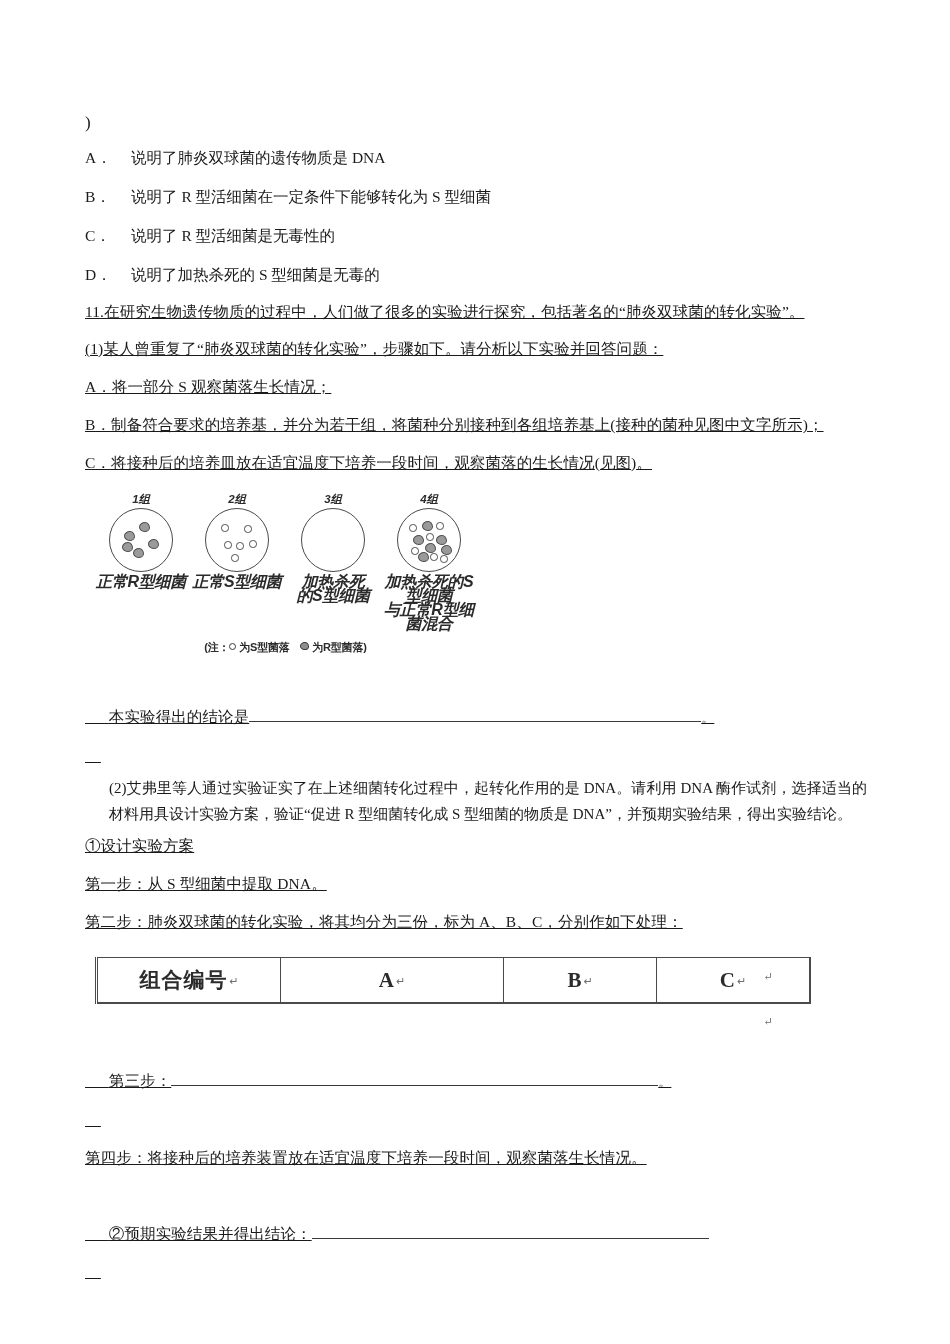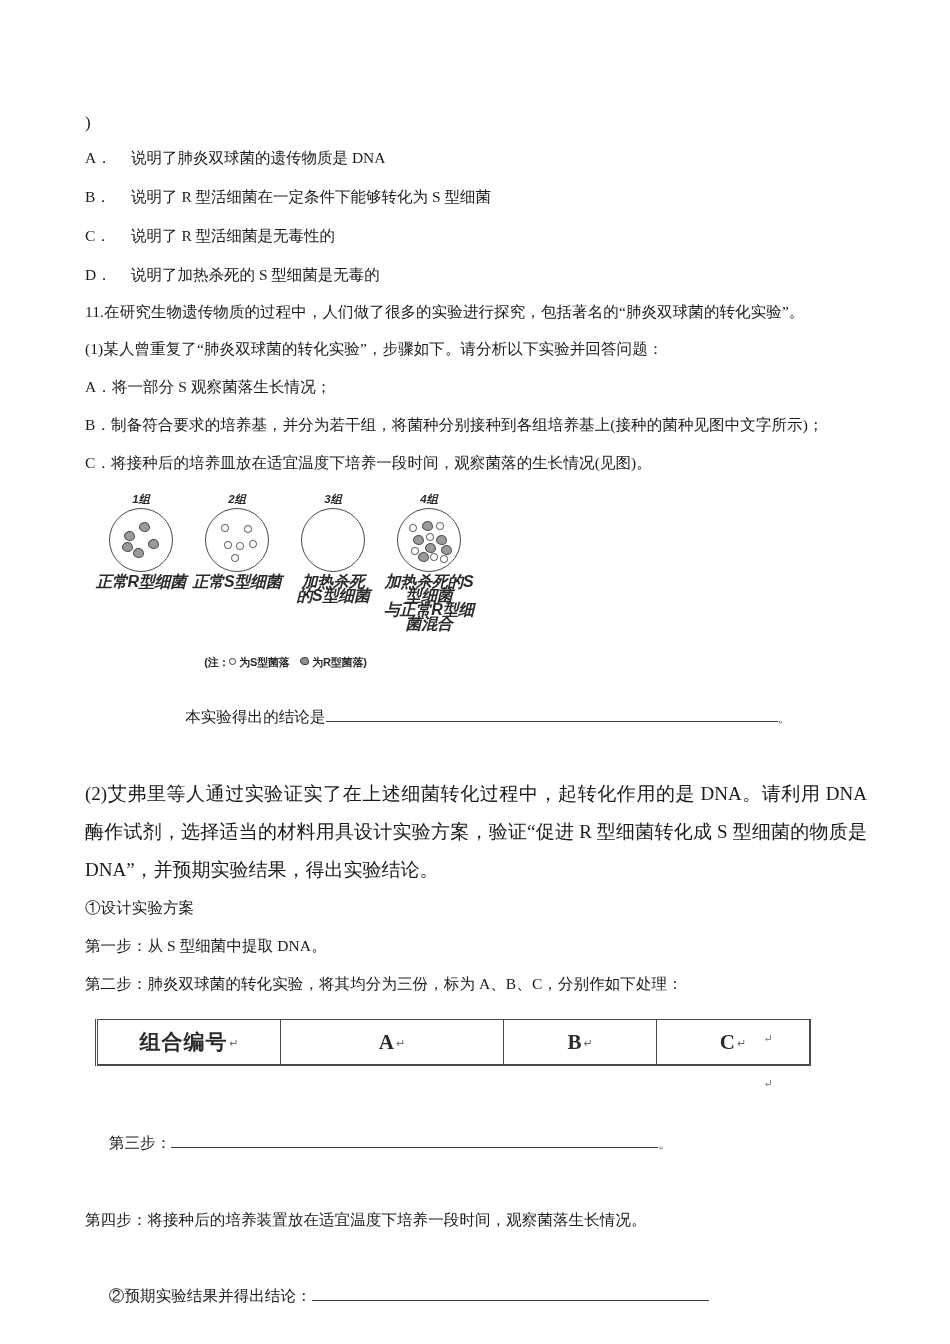--- a/index.html
+++ b/index.html
@@ -27,44 +27,46 @@
     top: 108px;
     width: 782px;
   }
 
   
   .line {
     font-size: 15.5px;
     line-height: 38px;
     white-space: pre-wrap;
     letter-spacing: 0.1px;
+    text-decoration: underline;
   }
   .paren-line {
     font-size: 17px;
     line-height: 30px;
   }
 
   
   .opt {
     display: flex;
     font-size: 15.5px;
     line-height: 39px;
   }
   .opt .mark {
     width: 46px;
     flex: 0 0 46px;
   }
   .opt .body { flex: 1 1 auto; }
 
   
   .para {
-    font-size: 19px;
-    line-height: 38px;
+    font-size: 15px;
+    line-height: 26px;
     text-align: justify;
     text-justify: inter-ideograph;
+    margin-left: 24px;
   }
 
   
   .blank {
     display: inline-block;
     border-bottom: 1.1px solid #3a3a3a;
     vertical-align: baseline;
     height: 14px;
   }
   .period-small { font-size: 13px; }
@@ -130,21 +132,21 @@
     line-height: 14px;
     letter-spacing: -0.3px;
     white-space: pre-line;
   }
   .fig-note {
     text-align: center;
     font-size: 11px;
     font-weight: bold;
     font-family: "Liberation Sans", sans-serif;
     color: #2b2b2b;
-    margin-top: 24px;
+    margin-top: 9px;
     letter-spacing: -0.2px;
   }
   .note-s {
     display: inline-block;
     width: 5px; height: 5px;
     border: 1px solid #3a3a3a;
     border-radius: 50%;
     vertical-align: 1px;
   }
   .note-r {
@@ -295,21 +297,21 @@
 与正常R型细菌混合</div>
         </div>
 
       </div>
 
       <div class="fig-note">
         <span>(注：</span><span class="note-s"></span><span> 为S型菌落　</span><span class="note-r"></span><span> 为R型菌落)</span>
       </div>
     </div>
 
-    <div class="line" style="margin-top:28px;text-align:center;">
+    <div class="line" style="margin-top:28px;">
       <span>本实验得出的结论是</span><span class="blank" style="width:452px;"></span><span class="period-small">。</span>
     </div>
 
     <div class="para">(2)艾弗里等人通过实验证实了在上述细菌转化过程中，起转化作用的是 DNA。请利用 DNA 酶作试剂，选择适当的材料用具设计实验方案，验证“促进 R 型细菌转化成 S 型细菌的物质是 DNA”，并预期实验结果，得出实验结论。</div>
 
     <div class="line">①设计实验方案</div>
     <div class="line">第一步：从 S 型细菌中提取 DNA。</div>
     <div class="line">第二步：肺炎双球菌的转化实验，将其均分为三份，标为 A、B、C，分别作如下处理：</div>
 
     <div class="tbl-wrap">

